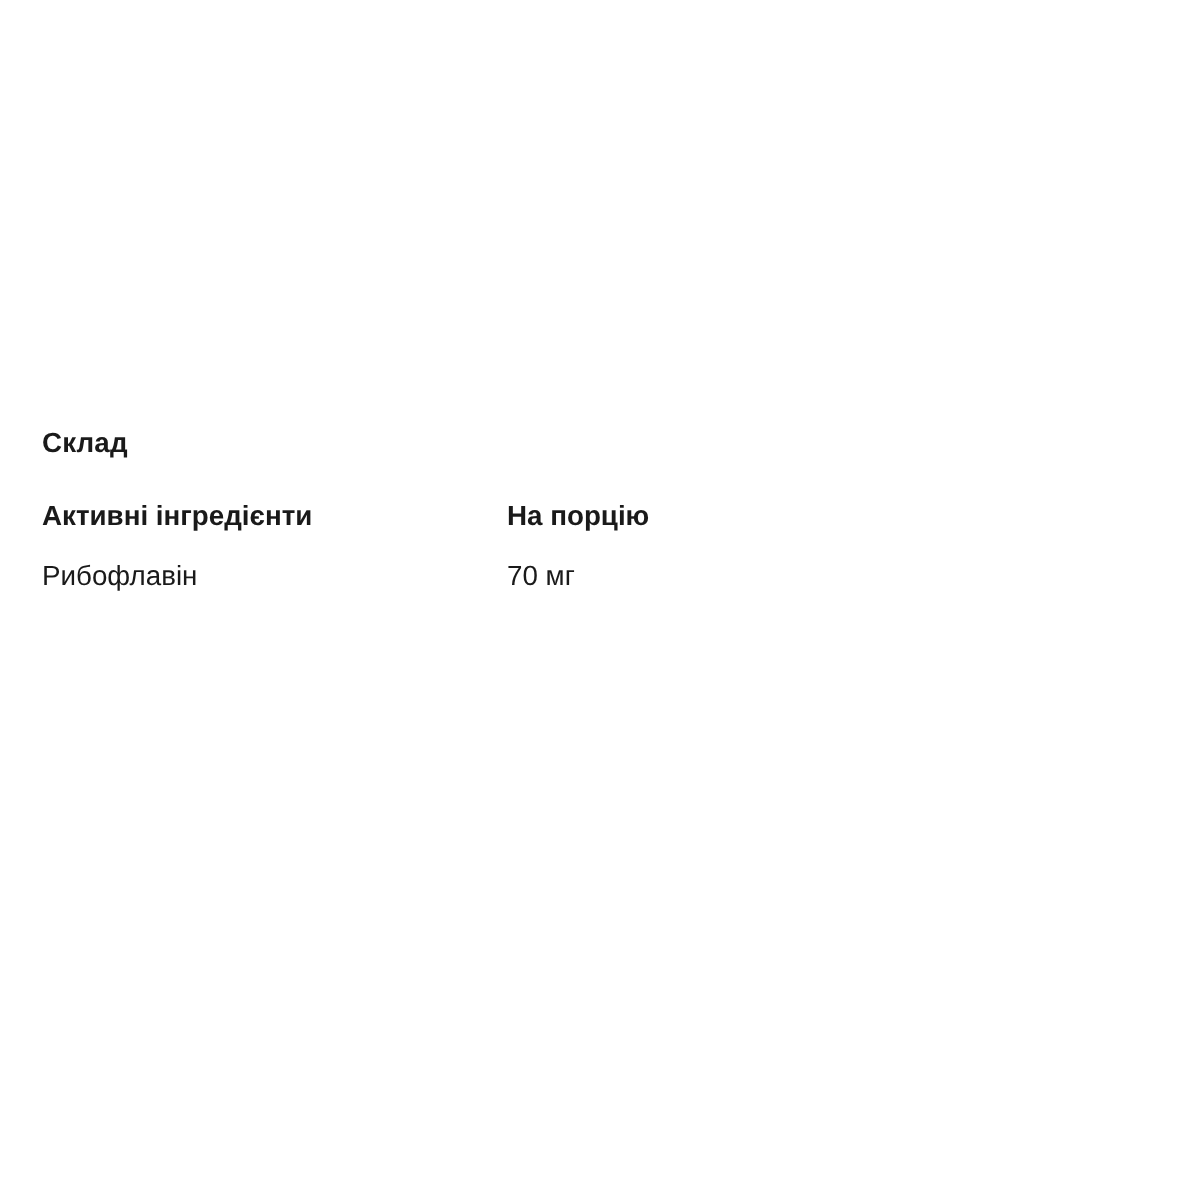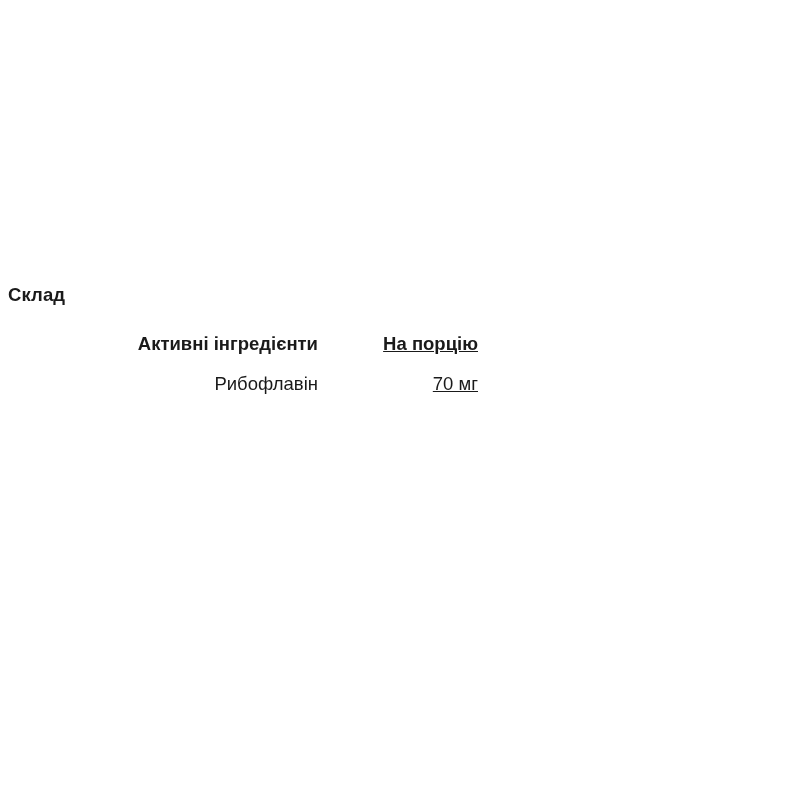--- a/index.html
+++ b/index.html
@@ -15,21 +15,21 @@
     overflow: hidden;
   }
   .page {
     position: relative;
     width: 800px;
     height: 800px;
     box-sizing: border-box;
   }
   .content {
     position: absolute;
-    left: 8px;
+    left: 28px;
     top: 283px;
     width: 760px;
   }
   .section-title {
     font-size: 18.5px;
     font-weight: bold;
     line-height: 1.25;
     margin: 0 0 16px 0;
     letter-spacing: 0.1px;
   }
@@ -40,40 +40,39 @@
     margin: 0 0 12px 0;
     max-width: 775px;
   }
   .table {
     width: 470px;
     border-collapse: collapse;
     margin: 0;
   }
   .table th,
   .table td {
-    text-align: right;
+    text-align: left;
     padding: 0;
     font-size: 18.5px;
     line-height: 1.55;
     vertical-align: top;
   }
   .table th {
     font-weight: bold;
     padding-top: 8px;
     padding-bottom: 11px;
   }
   .table td {
     font-weight: normal;
   }
   .col-name {
     width: 310px;
   }
   .col-value {
     width: 160px;
-    text-decoration: underline;
   }
   .th-value {
     padding-left: 12px;
   }
   .td-value {
     padding-left: 12px;
   }
 </style>
 </head>
 <body>

